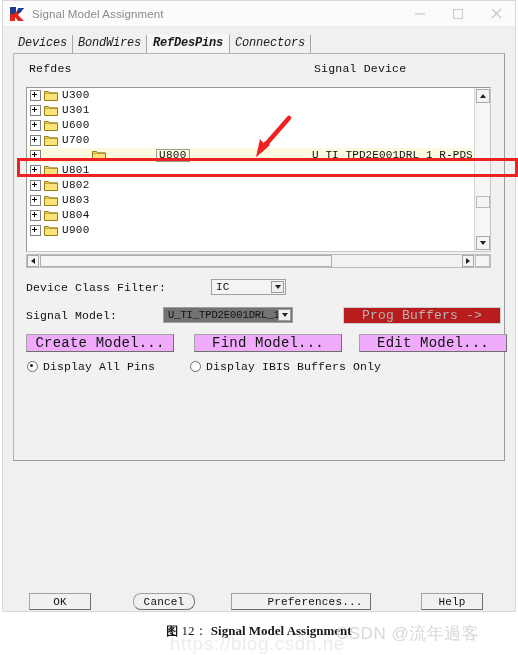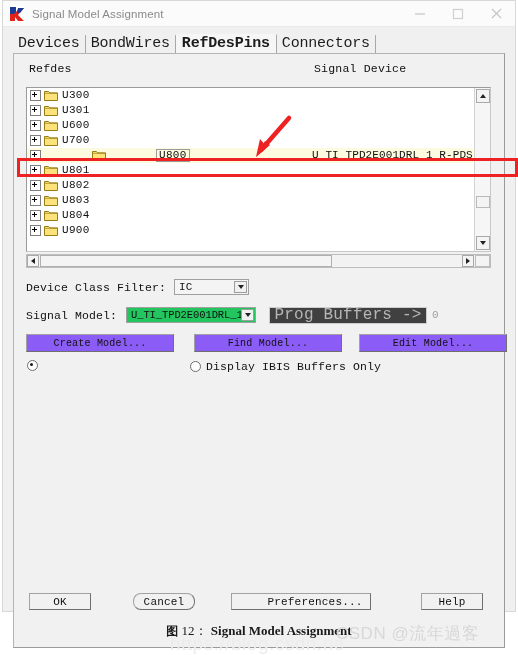--- a/index.html
+++ b/index.html
@@ -65,43 +65,44 @@
 
   
   #tabstrip {
     position: absolute;
     left: 10px; top: 32px;
     width: 490px; height: 20px;
     display: flex;
     align-items: flex-end;
   }
   .tab {
-    font-size: 15px;
+    font-size: 12px;
     color: #1c1c1c;
     padding: 1px 5px 2px 5px;
     line-height: 15px;
     border-right: 1px solid #a8a8a8;
     white-space: nowrap;
     letter-spacing: -0.2px;
+    font-style: italic;
   }
   .tab.active {
     background: #f6f6f6;
     border-right: 1px solid #a8a8a8;
     border-top: 1px solid #f6f6f6;
     font-weight: bold;
     padding: 1px 6px 3px 6px;
     position: relative;
     top: 1px;
   }
 
   
   #panel {
     position: absolute;
     left: 10px; top: 52px;
-    width: 492px; height: 595px;
+    width: 492px; height: 408px;
     background: #f1f1f1;
     border: 1px solid #b4b4b4;
     border-right-color: #9a9a9a;
     border-bottom-color: #9a9a9a;
     box-sizing: border-box;
   }
 
   
   #col-headers {
     position: absolute;
@@ -287,20 +288,21 @@
     box-sizing: border-box;
   }
 
   
   .field-row {
     position: absolute;
     left: 12px;
     height: 18px;
     display: flex;
     align-items: center;
+    gap: 37px;
   }
   #row-class  { top: 224px; }
   #row-model  { top: 252px; }
   .field-label {
     font-size: 11.5px;
     color: #111;
     letter-spacing: 0.1px;
     white-space: nowrap;
   }
   .combo {
@@ -325,56 +327,56 @@
     right: 1px; top: 1px;
     width: 13px; height: 12px;
     background: #f0f0f0;
     border: 1px solid #9d9d9d;
     box-sizing: border-box;
     display: flex;
     align-items: center;
     justify-content: center;
   }
   #combo-class { width: 75px; margin-left: 8px; }
-  #combo-model { width: 130px; margin-left: 9px; background:#22c55e; }
+  #combo-model { width: 130px; margin-left: 9px; background:#737373; }
   #combo-model .cval { font-size: 10.5px; letter-spacing: -0.1px; }
 
   #prog-buffers {
     margin-left: 13px;
     width: 158px; height: 17px;
-    background: #404040;
+    background: #b91c1c;
     border: 1px solid #cdcdcd;
     box-sizing: border-box;
     display: flex;
     align-items: center;
     justify-content: center;
-    font-size: 16px;
+    font-size: 13px;
     color: #b6b6b6;
     letter-spacing: 0.2px;
   }
   #prog-count {
     margin-left: 5px;
     font-size: 11px;
     color: #9e9e9e;
   }
 
   
   .mbtn {
     position: absolute;
     top: 280px;
     height: 18px;
-    background: #8b5cf6;
+    background: #f0abfc;
     border: 1px solid #a2a2a2;
     border-right-color: #6f6f6f;
     border-bottom-color: #6f6f6f;
     box-sizing: border-box;
     display: flex;
     align-items: center;
     justify-content: center;
-    font-size: 10px;
+    font-size: 14px;
     color: #111;
     letter-spacing: 0.2px;
   }
   #btn-create { left: 12px;  width: 148px; }
   #btn-find   { left: 180px; width: 148px; }
   #btn-edit   { left: 345px; width: 148px; }
 
   
   .radio-row {
     position: absolute;
@@ -708,20 +710,21 @@
       <span id="prog-buffers">Prog Buffers -&gt;</span>
       <span id="prog-count">0</span>
     </div>
 
     <div class="mbtn" id="btn-create">Create Model...</div>
     <div class="mbtn" id="btn-find">Find Model...</div>
     <div class="mbtn" id="btn-edit">Edit Model...</div>
 
     <div class="radio-row" id="radio-all">
       <span class="radio on"></span>
+      <span class="radio-label">Display All Pins</span>
     </div>
     <div class="radio-row" id="radio-ibis">
       <span class="radio"></span>
       <span class="radio-label">Display IBIS Buffers Only</span>
     </div>
   </div>
 
   <div class="bbtn" id="btn-ok">OK</div>
   <div class="bbtn" id="btn-cancel">Cancel</div>
   <div class="bbtn" id="btn-prefs">Preferences...</div>

